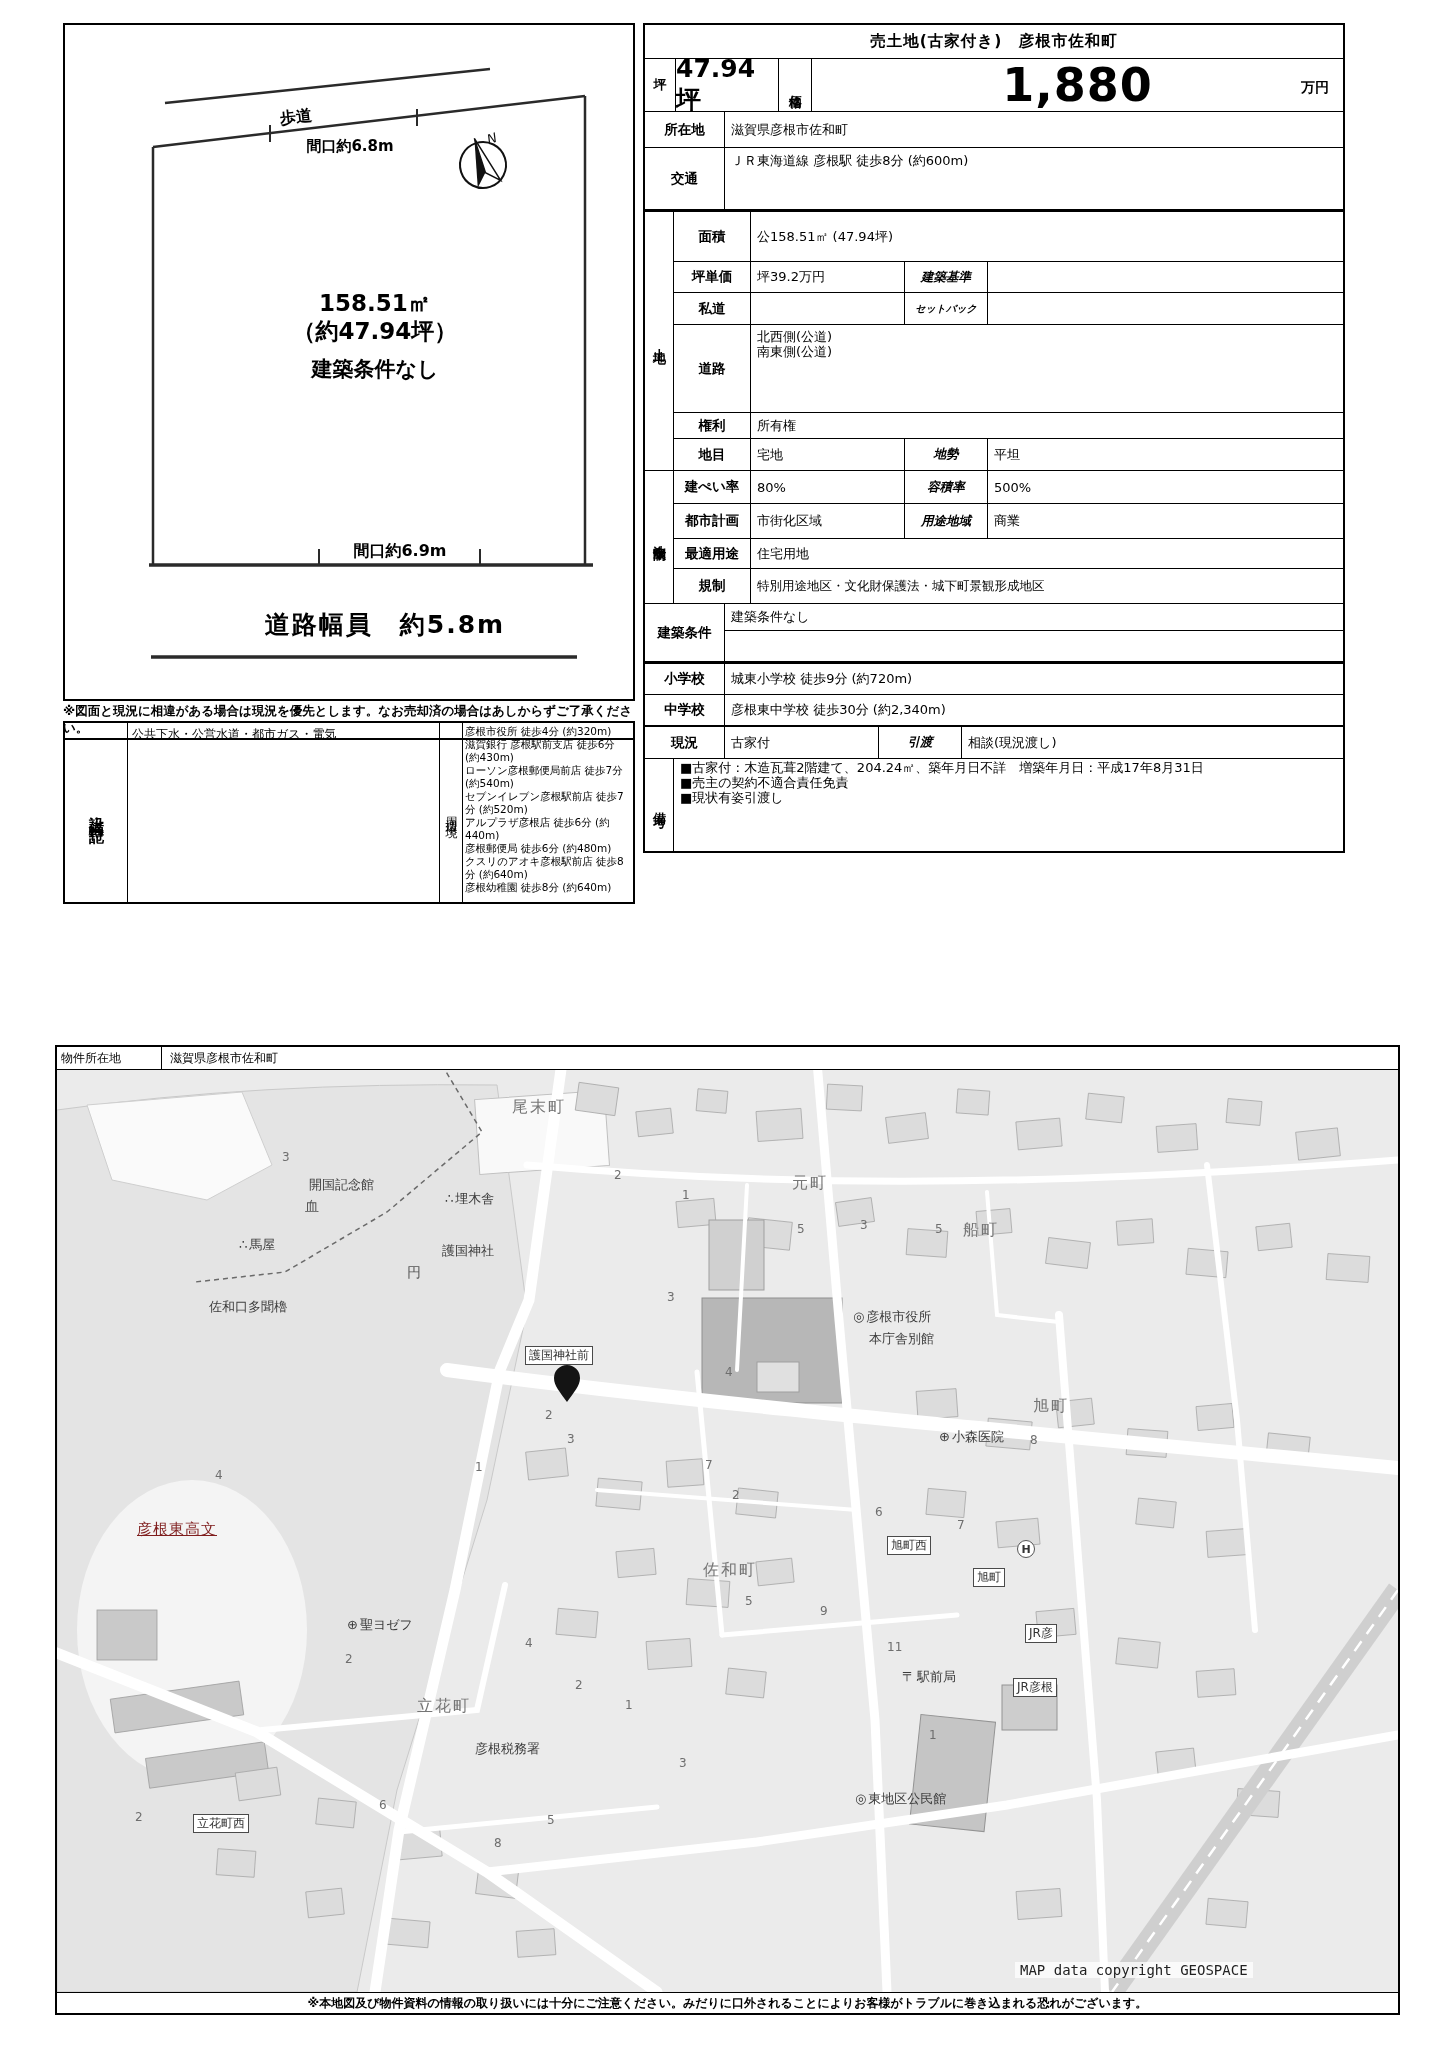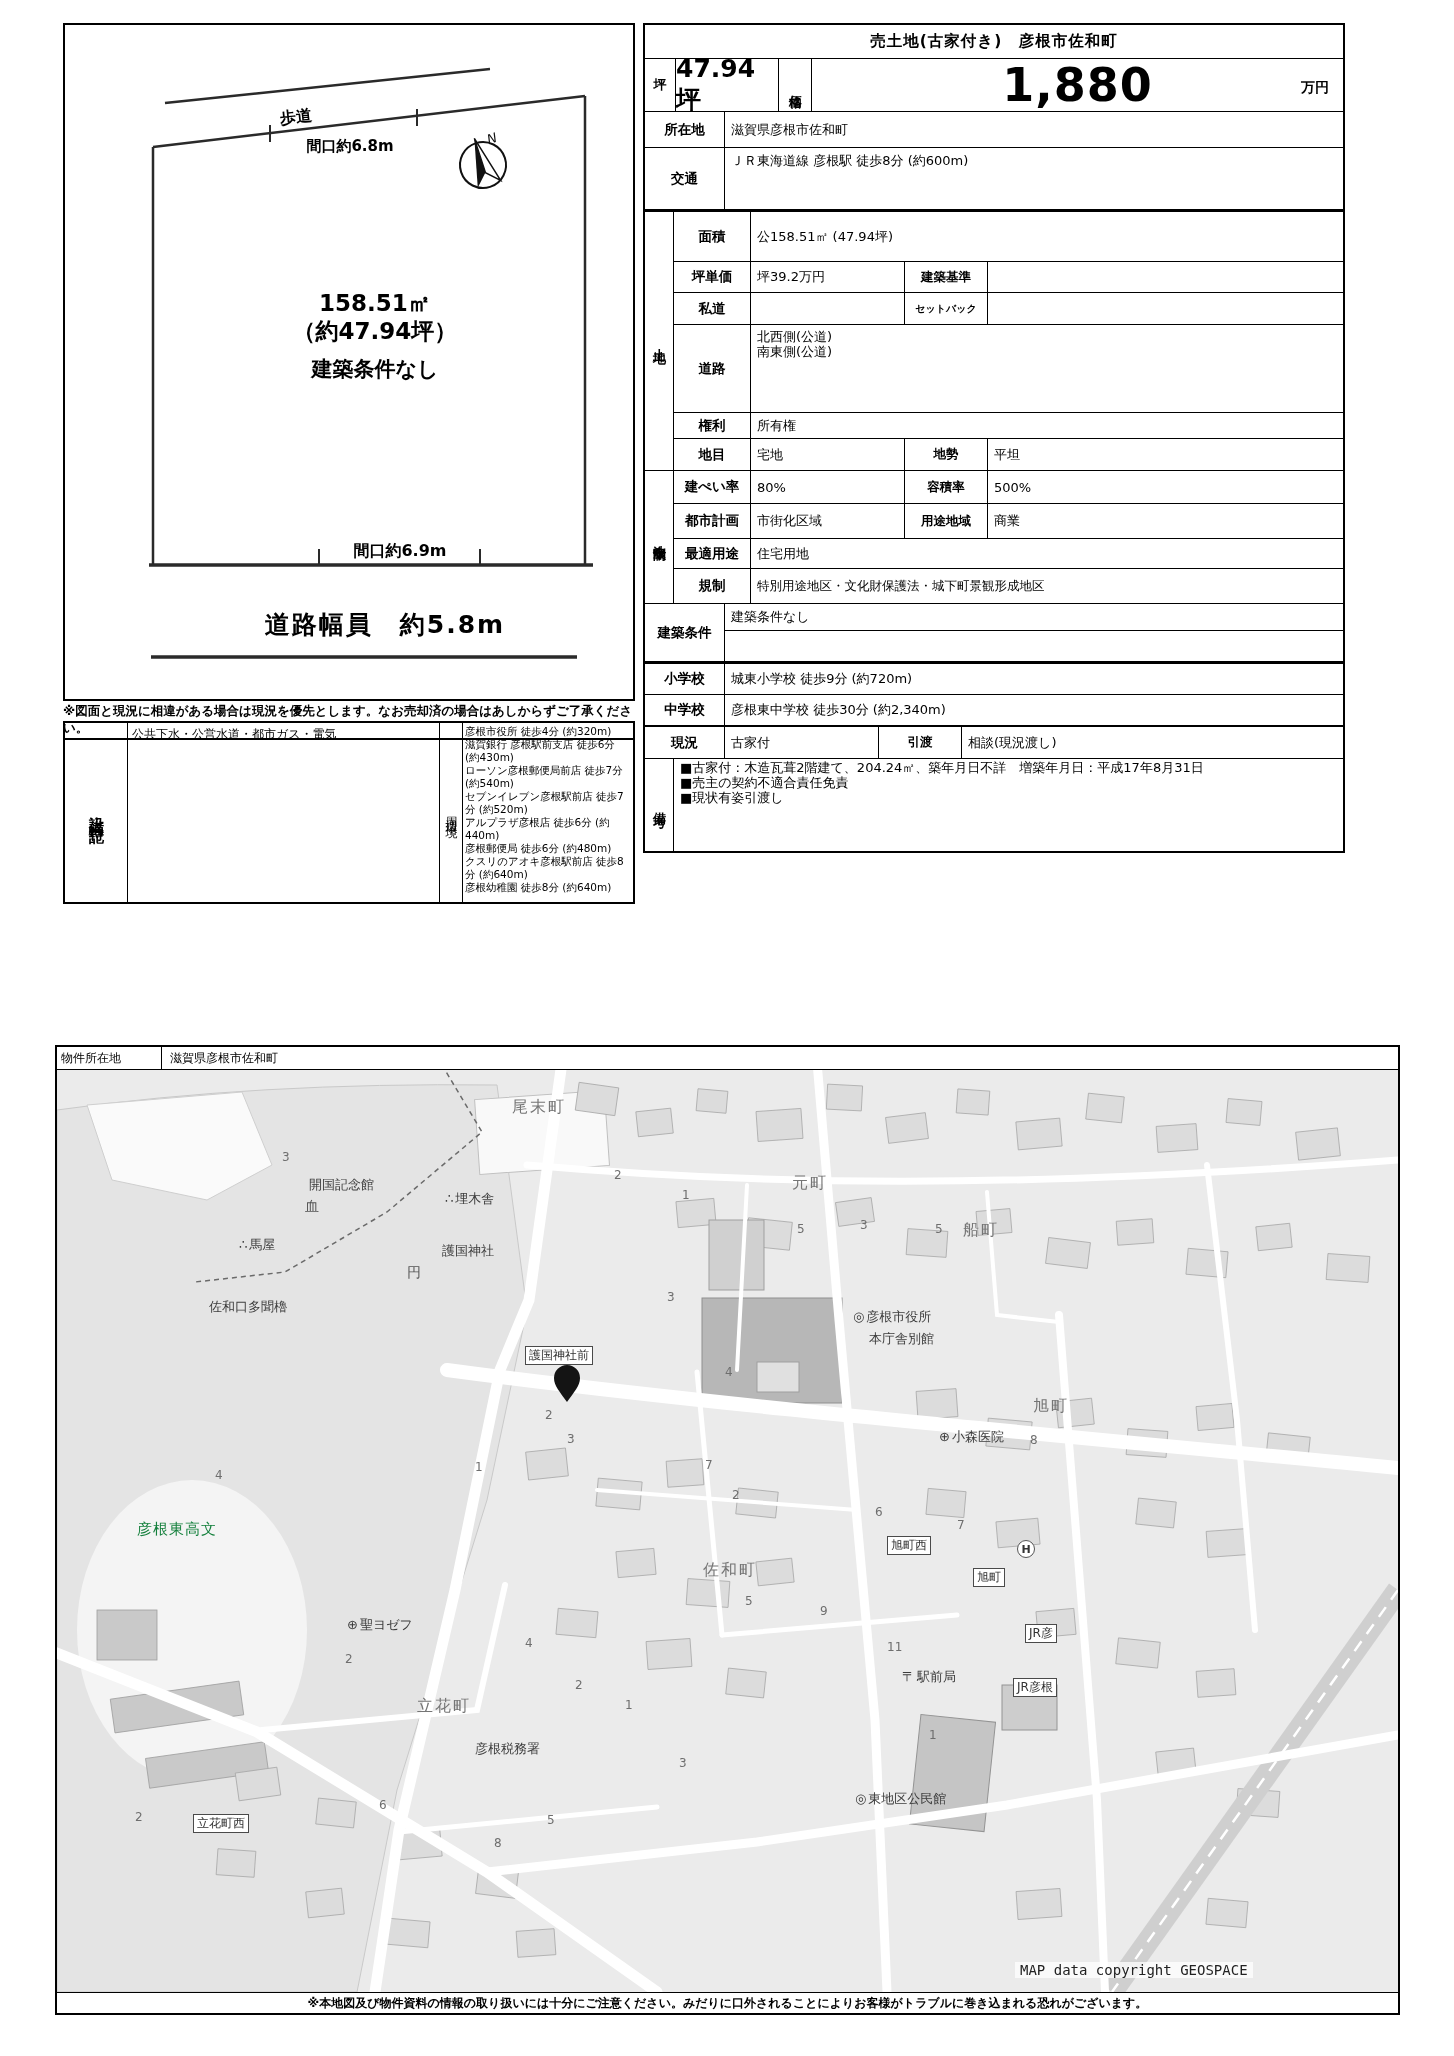--- a/index.html
+++ b/index.html
@@ -27,21 +27,21 @@
   
   .rp{position:absolute;left:643px;top:23px;width:702px;border:2px solid #000;box-sizing:border-box;background:#fff;}
   .rp .row{display:flex;border-bottom:1px solid #000;align-items:stretch;box-sizing:border-box;}
   .rp .bb3{border-bottom:3px solid #000;}
   .rp .bb2{border-bottom:2px solid #000;}
   .rp .lbl{display:flex;align-items:center;justify-content:center;font-weight:bold;font-size:13.5px;border-right:1px solid #000;box-sizing:border-box;text-align:center;}
   .rp .val{display:flex;align-items:center;font-size:13px;padding:1px 6px;box-sizing:border-box;flex:1;}
   .rp .val.mid{border-right:1px solid #000;flex:0 0 154px;}
   .rp .w80{flex:0 0 80px;}
   .rp .w77{flex:0 0 77px;}
-  .rp .w83{flex:0 0 83px;font-size:12.5px;}
+  .rp .w83{flex:0 0 83px;font-size:12.5px;font-style:italic;}
   .rp .sm{font-size:10px;}
   .rp-title{height:33px;display:flex;align-items:center;justify-content:center;font-weight:bold;font-size:15.5px;border-bottom:1px solid #000;letter-spacing:1px;}
   .rp-price{display:flex;height:52px;border-bottom:1px solid #000;}
   .c-tsubo-l{flex:0 0 30px;display:flex;align-items:center;justify-content:center;font-weight:bold;font-size:13px;border-right:1px solid #000;}
   .c-tsubo{flex:0 0 102px;display:flex;align-items:center;justify-content:center;font-weight:bold;font-size:25px;border-right:1px solid #000;}
   .c-price-l{flex:0 0 32px;display:flex;align-items:center;justify-content:center;font-weight:bold;font-size:13px;border-right:1px solid #000;}
   .c-price{flex:1;position:relative;display:flex;align-items:center;justify-content:center;}
   .price-big{font-weight:bold;font-size:46px;letter-spacing:1px;}
   .price-unit{position:absolute;right:14px;bottom:14px;font-weight:bold;font-size:14px;}
   .h36{height:36px;}.h64{height:64px;}.h50{height:50px;}.h31{height:31px;}.h32{height:32px;}
@@ -60,21 +60,21 @@
   .mappanel{position:absolute;left:55px;top:1045px;width:1345px;border:2px solid #000;box-sizing:border-box;background:#fff;}
   .maphead{height:22px;display:flex;border-bottom:1px solid #000;font-size:12px;align-items:stretch;}
   .maphead .mh-l{width:100px;display:flex;align-items:center;padding-left:4px;border-right:1px solid #000;}
   .maphead .mh-v{flex:1;display:flex;align-items:center;padding-left:8px;}
   .maparea{position:relative;height:922px;overflow:hidden;background:#ebebeb;}
   .mapfoot{height:20px;border-top:1px solid #000;display:flex;align-items:center;justify-content:center;font-size:12px;font-weight:bold;}
   .ml{position:absolute;white-space:nowrap;color:#3c3c3c;font-size:13px;}
   .ml-area{font-size:16px;color:#757575;letter-spacing:2px;}
   .ml-num{font-size:12px;color:#6e6e6e;}
   .ml-poi{font-size:13px;color:#3c3c3c;}
-  .ml-school{font-size:15px;color:#15803d;letter-spacing:1px;}
+  .ml-school{font-size:15px;color:#7f1d1d;letter-spacing:1px;text-decoration:underline;}
   .ml-glyph{font-size:14px;color:#555;}
   .ml-box{background:#fff;border:1px solid #4a4a4a;padding:0 3px;font-size:12px;color:#333;}
   .ml-hicon{background:#fff;border:1.5px solid #555;border-radius:50%;width:16px;height:16px;display:flex;align-items:center;justify-content:center;font-size:11px;font-weight:bold;color:#333;}
   .ml-copyright{font-family:"DejaVu Sans Mono",monospace;font-size:14px;color:#222;background:rgba(255,255,255,.75);padding:0 5px;}
   .ml-icon{margin-right:2px;}
 </style>
 </head>
 <body>
 
 <div class="page">

